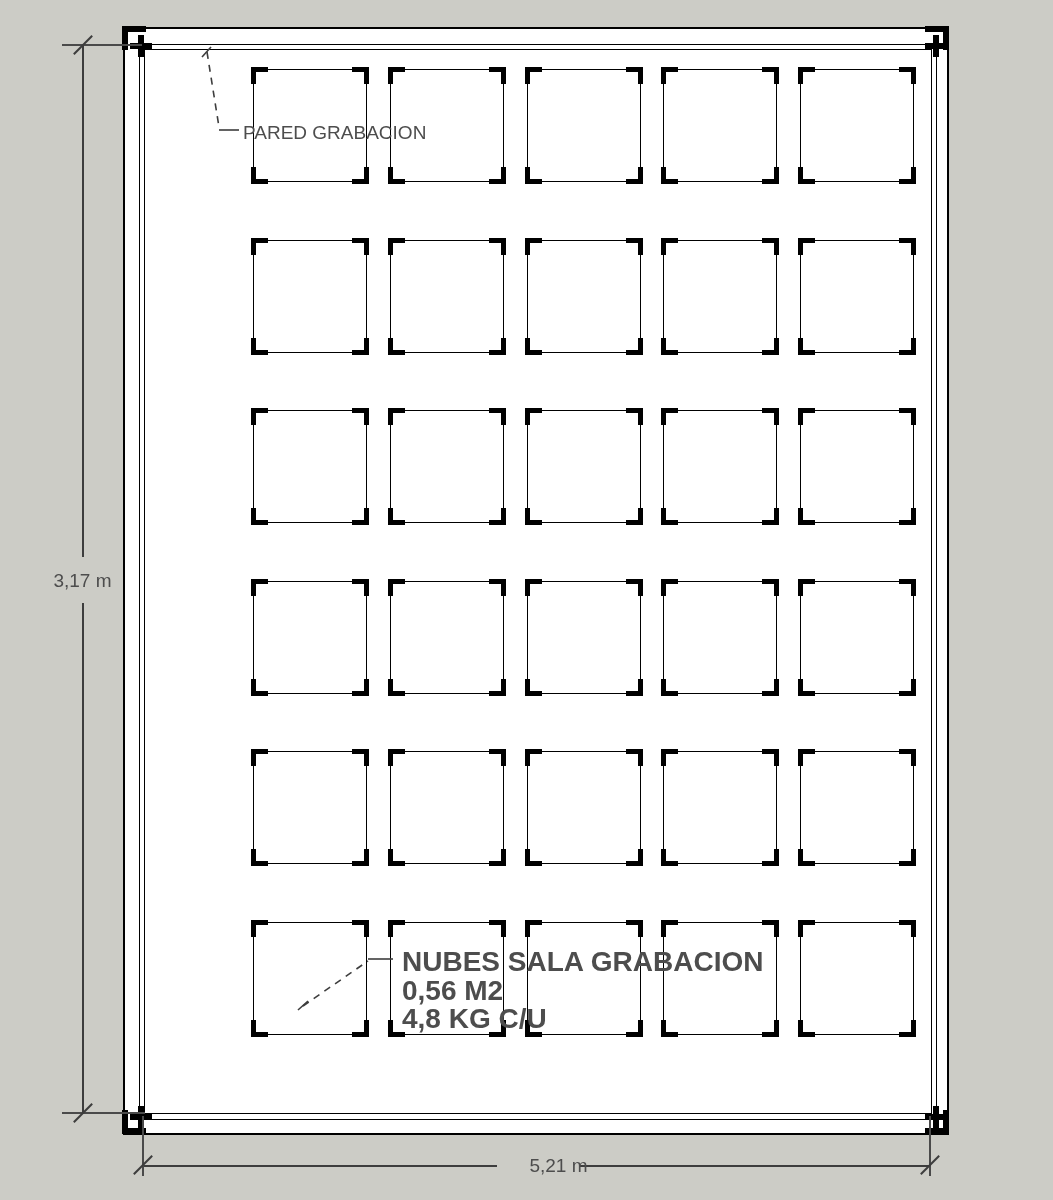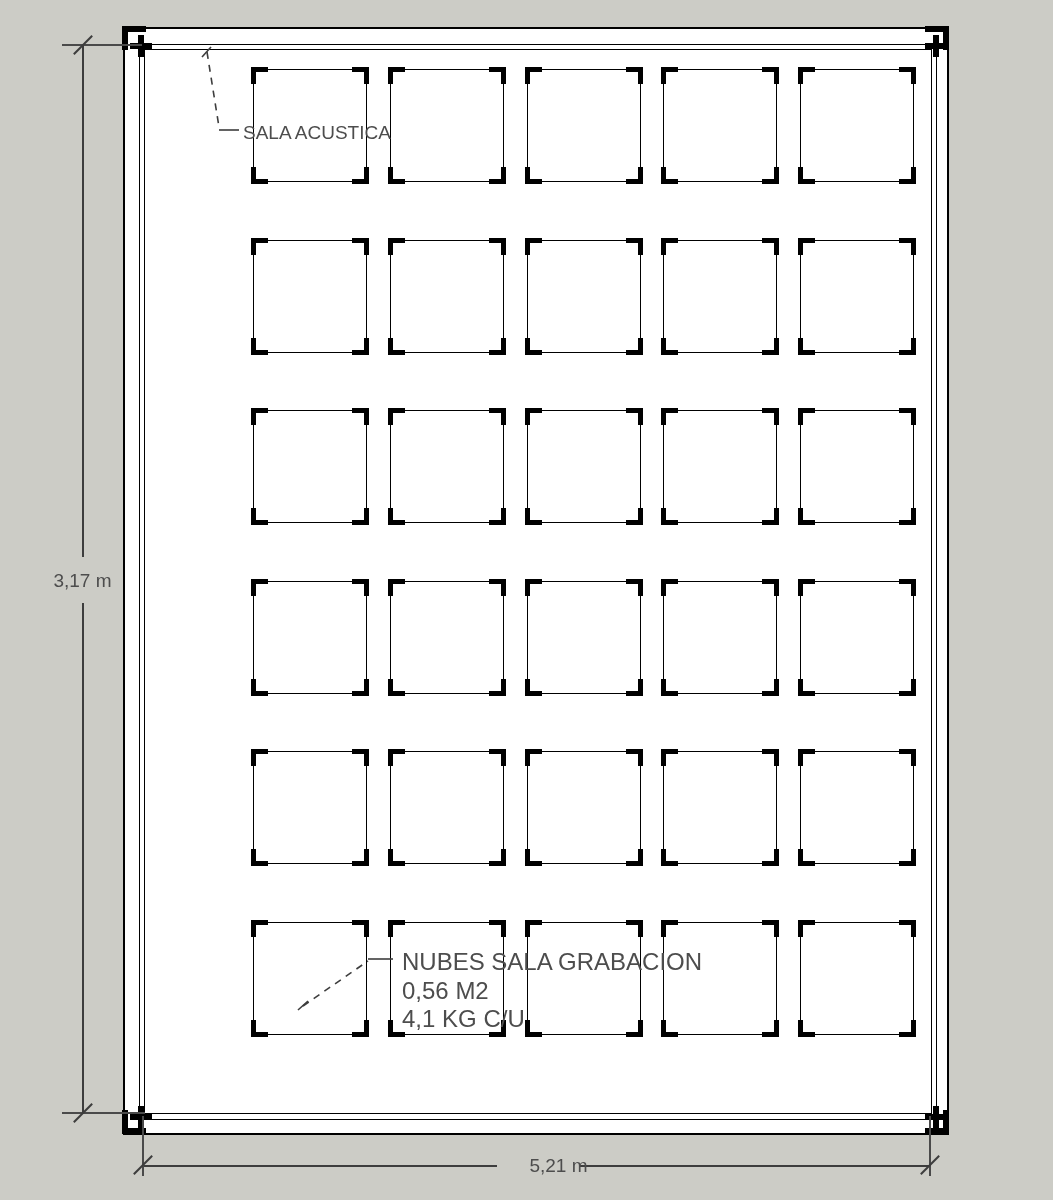--- a/index.html
+++ b/index.html
@@ -62,21 +62,21 @@
   .dimline { position:absolute; background:#3d3d3d; }
   .extline { position:absolute; background:#4a4a4a; }
   .slash   { position:absolute; width:26px; height:2px; background:#3d3d3d; transform:rotate(-45deg); }
   .dimtext {
     position:absolute; color:#4d4d4d; font-size:19px; text-align:center; white-space:nowrap;
   }
 
   
   .label { position:absolute; color:#4d4d4d; white-space:nowrap; }
   #wall-label { left:243px; top:122px; font-size:19px; }
-  #cloud-label { left:402px; top:948px; font-size:24px; line-height:28.5px; }
+  #cloud-label { left:402px; top:948px; font-size:28px; line-height:28.5px;font-weight:bold; }
 
   svg.overlay { position:absolute; left:0; top:0; pointer-events:none; }
 </style>
 </head>
 <body>
 
 <div id="canvas">
 
   <div class="room-outer"></div>
   <div class="panel-outer"></div>
@@ -277,25 +277,25 @@
 
   <svg class="overlay" width="1053" height="1200" viewBox="0 0 1053 1200">
     <path d="M202,57 L211,47" stroke="#3d3d3d" stroke-width="1.6" fill="none"></path>
     <path d="M207,52 L219,127" stroke="#3d3d3d" stroke-width="1.6" fill="none" stroke-dasharray="7 6"></path>
     <path d="M219,130 L239,130" stroke="#3d3d3d" stroke-width="1.6" fill="none"></path>
     <path d="M298,1010 L308,1001" stroke="#3d3d3d" stroke-width="1.6" fill="none"></path>
     <path d="M303,1006 L368,961" stroke="#3d3d3d" stroke-width="1.6" fill="none" stroke-dasharray="7 6"></path>
     <path d="M368,959 L393,959" stroke="#3d3d3d" stroke-width="1.6" fill="none"></path>
   </svg>
 
-  <div id="wall-label" class="label">SALA ACUSTICA</div>
+  <div id="wall-label" class="label">PARED GRABACION</div>
   <div id="cloud-label" class="label">
     <div>NUBES SALA GRABACION</div>
     <div>0,56 M2</div>
-    <div>4,1 KG C/U</div>
+    <div>4,8 KG C/U</div>
   </div>
 
   <div class="extline" style="left:62px; top:44px;  width:80px; height:1.5px;"></div>
   <div class="extline" style="left:62px; top:1112px; width:83px; height:1.5px;"></div>
   <div class="dimline" style="left:82px; top:45px;  width:1.5px; height:512px;"></div>
   <div class="dimline" style="left:82px; top:603px; width:1.5px; height:511px;"></div>
   <div class="slash" style="left:70px; top:44px;"></div>
   <div class="slash" style="left:70px; top:1112px;"></div>
   <div class="dimtext" style="left:36px; top:570px; width:93px;">3,17 m</div>
 

